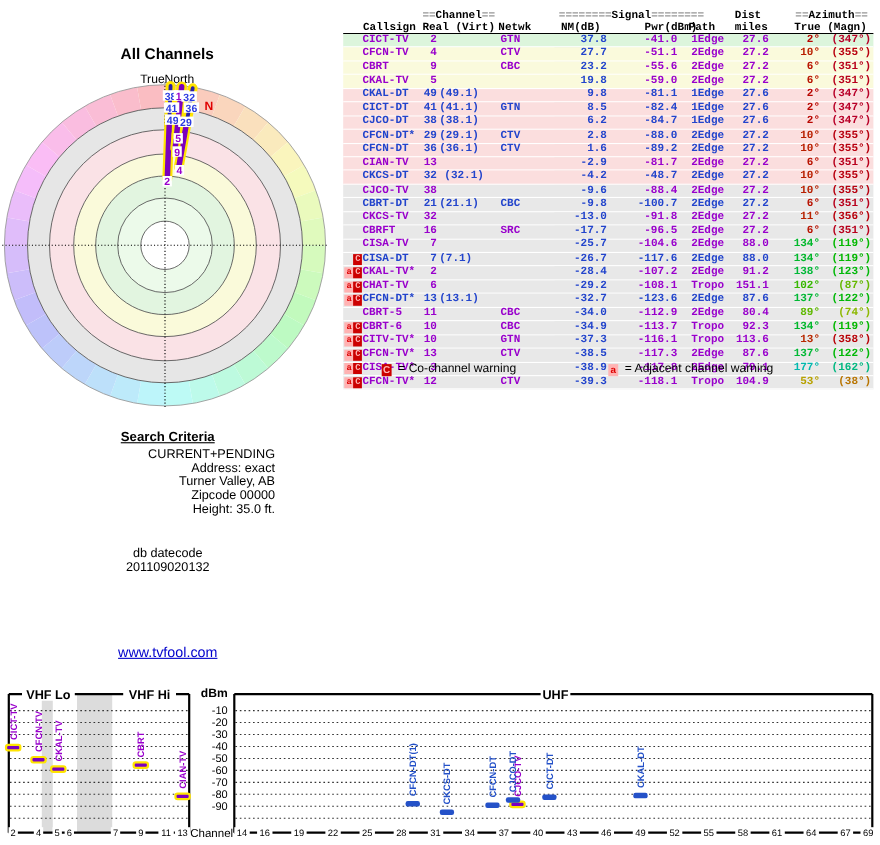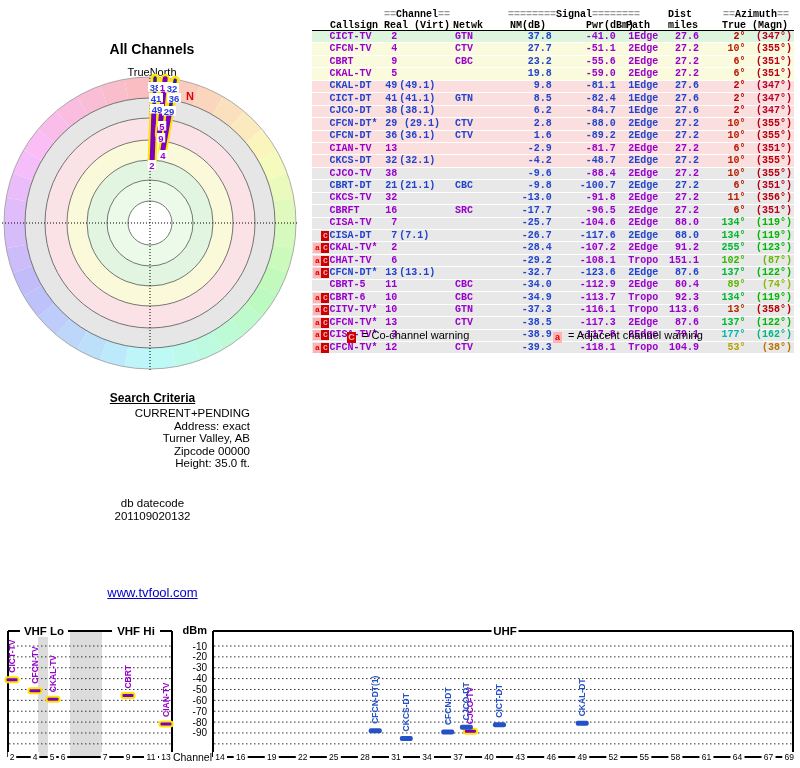--- a/index.html
+++ b/index.html
@@ -249,21 +249,21 @@
       <span class="c-pwr" style="color: rgb(34, 68, 204);">-84.7</span>
       <span class="c-path" style="color: rgb(34, 68, 204);">1Edge</span>
       <span class="c-mi" style="color: rgb(34, 68, 204);">27.6</span>
       <span class="c-true" style="color: rgb(184, 6, 0);">2°</span>
       <span class="c-magn" style="color: rgb(184, 0, 40);">(347°)</span>
     </div>
     <div class="trow pink">
       <span class="c-mk"></span>
       <span class="c-call" style="color: rgb(34, 68, 204);">CFCN-DT*</span>
       <span class="c-real" style="color: rgb(34, 68, 204);">29</span>
-      <span class="c-virt" style="color: rgb(34, 68, 204); text-align: right;">(29.1)</span>
+      <span class="c-virt" style="color: rgb(34, 68, 204);">(29.1)</span>
       <span class="c-net" style="color: rgb(34, 68, 204);">CTV</span>
       <span class="c-nm" style="color: rgb(34, 68, 204);">2.8</span>
       <span class="c-pwr" style="color: rgb(34, 68, 204);">-88.0</span>
       <span class="c-path" style="color: rgb(34, 68, 204);">2Edge</span>
       <span class="c-mi" style="color: rgb(34, 68, 204);">27.2</span>
       <span class="c-true" style="color: rgb(184, 31, 0);">10°</span>
       <span class="c-magn" style="color: rgb(184, 0, 15);">(355°)</span>
     </div>
     <div class="trow pink">
       <span class="c-mk"></span>
@@ -288,21 +288,21 @@
       <span class="c-pwr" style="color: rgb(153, 0, 204);">-81.7</span>
       <span class="c-path" style="color: rgb(153, 0, 204);">2Edge</span>
       <span class="c-mi" style="color: rgb(153, 0, 204);">27.2</span>
       <span class="c-true" style="color: rgb(184, 18, 0);">6°</span>
       <span class="c-magn" style="color: rgb(184, 0, 28);">(351°)</span>
     </div>
     <div class="trow pink">
       <span class="c-mk"></span>
       <span class="c-call" style="color: rgb(34, 68, 204);">CKCS-DT</span>
       <span class="c-real" style="color: rgb(34, 68, 204);">32</span>
-      <span class="c-virt" style="color: rgb(34, 68, 204);">(32.1)</span>
+      <span class="c-virt" style="color: rgb(34, 68, 204); text-align: right;">(32.1)</span>
       <span class="c-net" style="color: rgb(34, 68, 204);"></span>
       <span class="c-nm" style="color: rgb(34, 68, 204);">-4.2</span>
       <span class="c-pwr" style="color: rgb(34, 68, 204);">-48.7</span>
       <span class="c-path" style="color: rgb(34, 68, 204);">2Edge</span>
       <span class="c-mi" style="color: rgb(34, 68, 204);">27.2</span>
       <span class="c-true" style="color: rgb(184, 31, 0);">10°</span>
       <span class="c-magn" style="color: rgb(184, 0, 15);">(355°)</span>
     </div>
     <div class="trow gray">
       <span class="c-mk"></span>
@@ -385,21 +385,21 @@
     <div class="trow gray">
       <span class="c-mk"><span class="mk mk-a">a</span><span class="mk mk-c">C</span></span>
       <span class="c-call" style="color: rgb(153, 0, 204);">CKAL-TV*</span>
       <span class="c-real" style="color: rgb(153, 0, 204);">2</span>
       <span class="c-virt" style="color: rgb(153, 0, 204);"></span>
       <span class="c-net" style="color: rgb(153, 0, 204);"></span>
       <span class="c-nm" style="color: rgb(34, 68, 204);">-28.4</span>
       <span class="c-pwr" style="color: rgb(153, 0, 204);">-107.2</span>
       <span class="c-path" style="color: rgb(153, 0, 204);">2Edge</span>
       <span class="c-mi" style="color: rgb(153, 0, 204);">91.2</span>
-      <span class="c-true" style="color: rgb(0, 184, 55);">255°</span>
+      <span class="c-true" style="color: rgb(0, 184, 55);">138°</span>
       <span class="c-magn" style="color: rgb(0, 184, 9);">(123°)</span>
     </div>
     <div class="trow gray">
       <span class="c-mk"><span class="mk mk-a">a</span><span class="mk mk-c">C</span></span>
       <span class="c-call" style="color: rgb(153, 0, 204);">CHAT-TV</span>
       <span class="c-real" style="color: rgb(153, 0, 204);">6</span>
       <span class="c-virt" style="color: rgb(153, 0, 204);"></span>
       <span class="c-net" style="color: rgb(153, 0, 204);"></span>
       <span class="c-nm" style="color: rgb(34, 68, 204);">-29.2</span>
       <span class="c-pwr" style="color: rgb(153, 0, 204);">-108.1</span>

